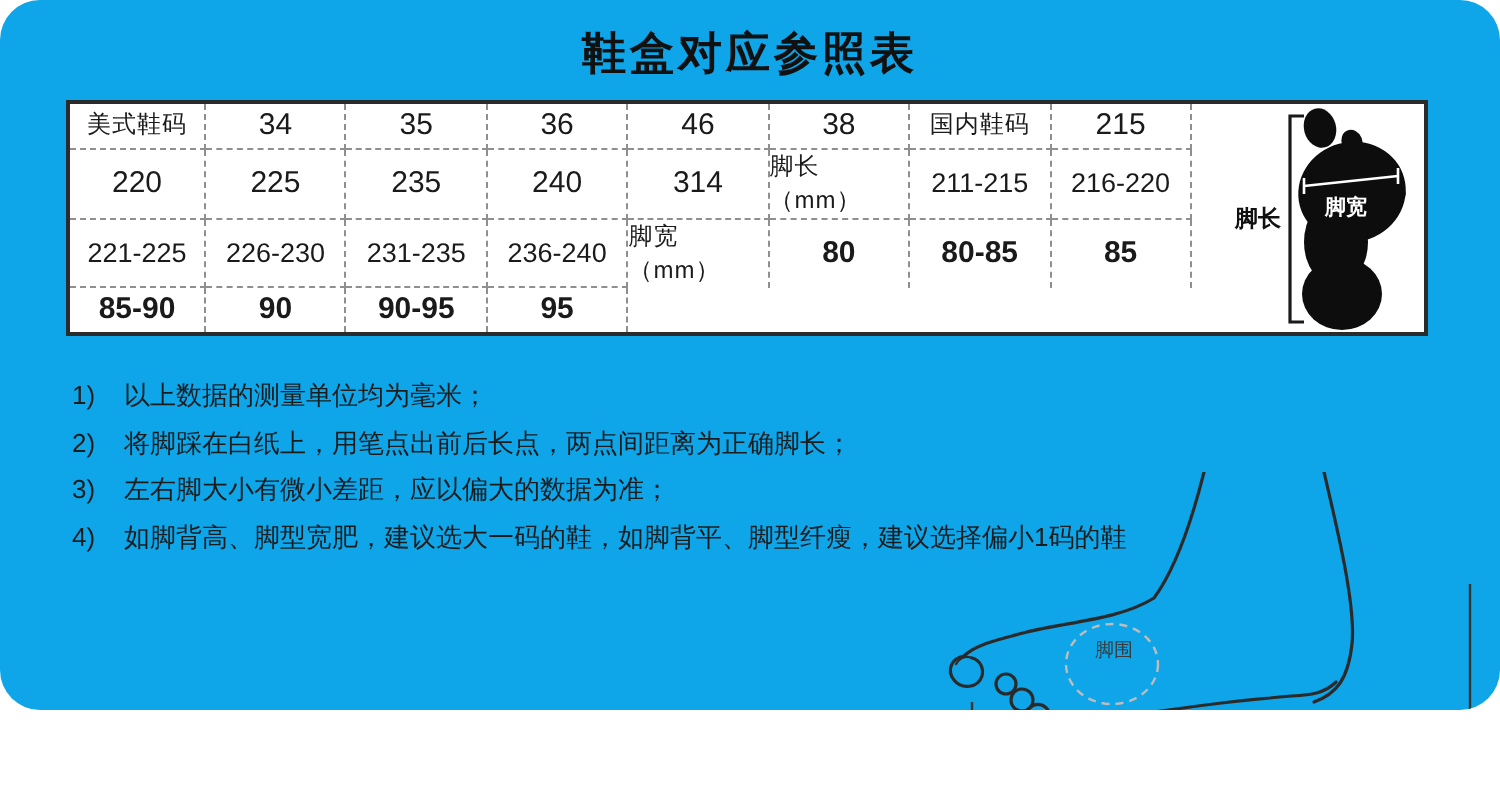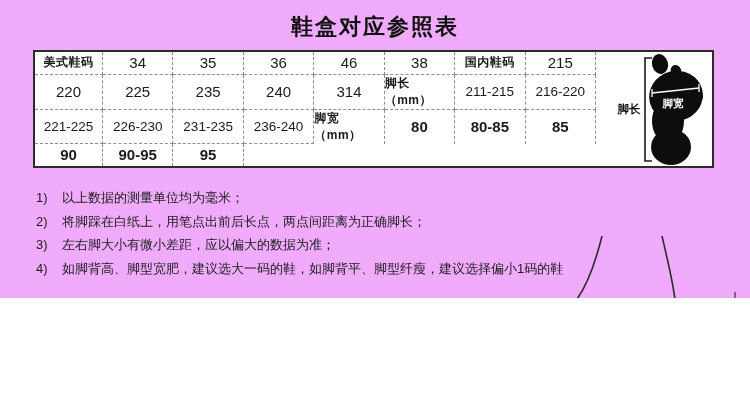--- a/index.html
+++ b/index.html
@@ -1,31 +1,31 @@
 <!DOCTYPE html>
 <html><head>
 <meta charset="utf-8">
 <style>
   html,body{margin:0;padding:0;background:#fff;}
   body{font-family:"Liberation Sans","DejaVu Sans",sans-serif;color:#1a1a1a;}
-  .page{position:relative;width:750px;height:298px;background:#f0abfc;overflow:hidden;}
+  .page{position:relative;width:750px;height:355px;background:#0ea5e9;overflow:hidden;border-radius:20px;}
 
   
   .title{position:absolute;top:12px;left:0;width:100%;text-align:center;
          font-size:22px;font-weight:bold;letter-spacing:2px;color:#111;}
 
   
   .size-table{position:absolute;left:33px;top:50px;width:681px;height:118px;
               border:2px solid #2b2b2b;box-sizing:border-box;background:#fff;
               display:grid;grid-template-columns:68px repeat(7,1fr) 116px;
               grid-template-rows:repeat(4,1fr);}
   .cell{display:flex;align-items:center;justify-content:center;
         border-right:1px dashed #8f8f8f;border-bottom:1px dashed #8f8f8f;
         font-size:15px;box-sizing:border-box;background:#fff;}
-  .cell.hdr{font-size:12px;font-weight:bold;letter-spacing:0.5px;}
+  .cell.hdr{font-size:12px;font-weight:normal;letter-spacing:0.5px;}
   .cell.rng{font-size:13.5px;}
   .row4{border-bottom:none;font-weight:bold;}
   .foot-cell{grid-column:9;grid-row:1/5;border:none;display:flex;
              align-items:center;justify-content:center;background:#fff;}
 
   
   .notes{position:absolute;left:36px;top:186px;width:680px;}
   .note-line{display:flex;font-size:13px;line-height:23.5px;color:#1c1c1c;}
   .note-num{width:26px;flex:0 0 26px;}
 
@@ -74,20 +74,21 @@
     <div class="cell rng">216-220</div>
     <div class="cell rng">221-225</div>
     <div class="cell rng">226-230</div>
     <div class="cell rng">231-235</div>
     <div class="cell rng">236-240</div>
 
     <div class="cell hdr row4">脚宽（mm）</div>
     <div class="cell row4">80</div>
     <div class="cell row4">80-85</div>
     <div class="cell row4">85</div>
+    <div class="cell row4">85-90</div>
     <div class="cell row4">90</div>
     <div class="cell row4">90-95</div>
     <div class="cell row4">95</div>
 
     <div class="foot-cell">
       <svg width="116" height="114" viewBox="0 0 116 114">
         <text x="33" y="61" text-anchor="middle" font-size="11.5" font-weight="bold" fill="#111">脚长</text>
         <polyline points="56,6 49,6 49,109 56,109" fill="none" stroke="#1a1a1a" stroke-width="1.6"></polyline>
         <g fill="#0d0d0d">
           <ellipse cx="64" cy="12" rx="8" ry="10" transform="rotate(-15 64 12)"></ellipse>

